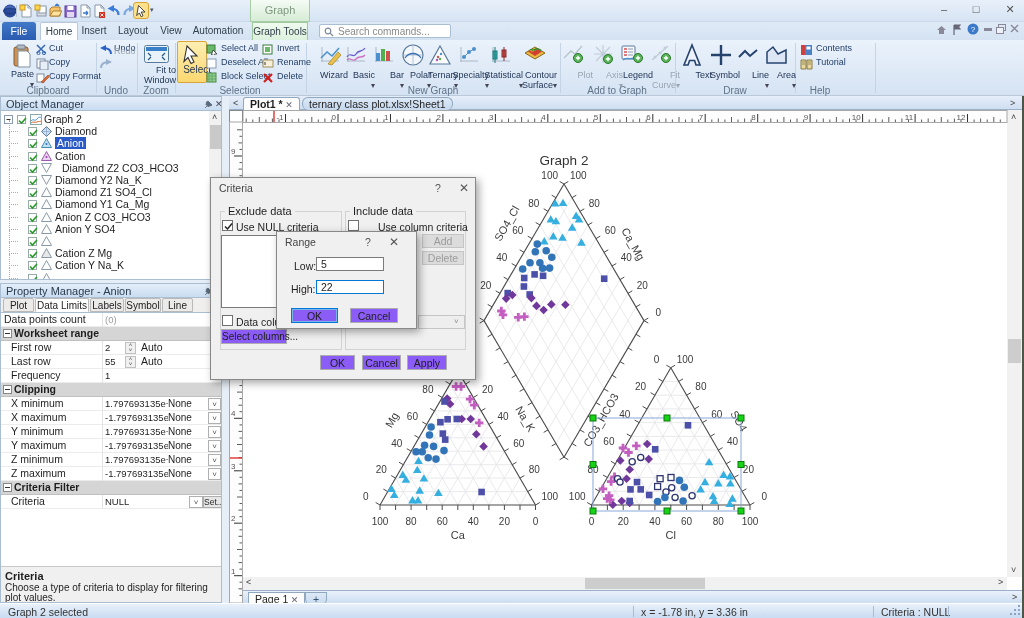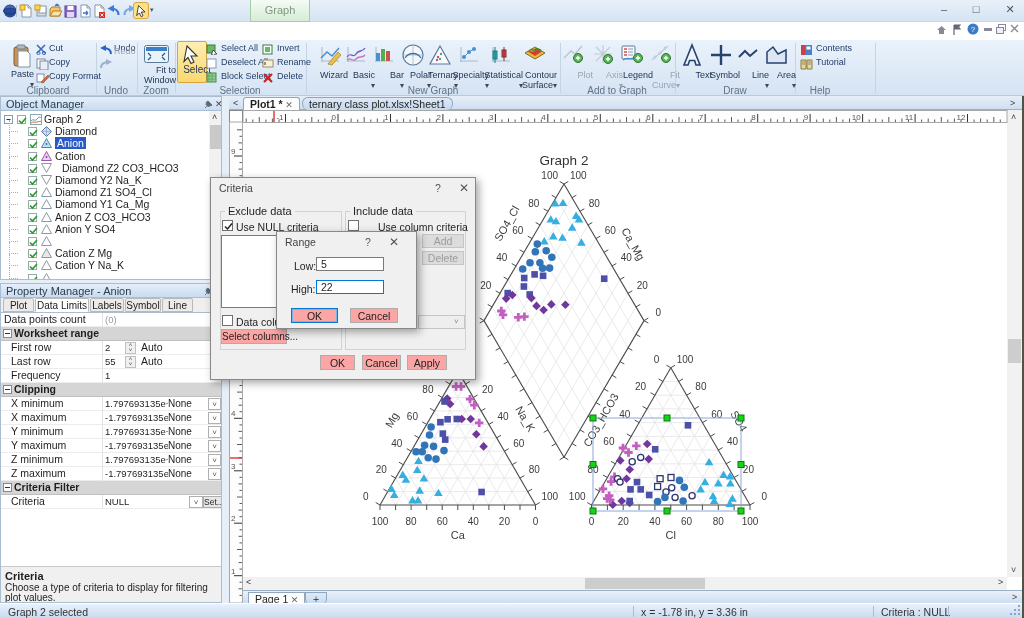--- a/index.html
+++ b/index.html
@@ -73,21 +73,21 @@
 
 #statusbar{left:0;top:603px;width:1024px;height:15px;
  background:linear-gradient(#e9f1fb,#c8dbf0);border-top:1px solid #fff;font-size:10.5px;color:#333;}
 #statusbar .sep{position:absolute;top:2px;width:1px;height:11px;background:#a8bdd4;}
 
 .dlg{position:absolute;background:#f0f0f0;border:1px solid #888;
  box-shadow:3px 3px 8px rgba(0,0,0,0.35);font-size:10.5px;}
 .dlg .title{position:absolute;left:0;top:0;right:0;height:20px;background:#f0f0f0;color:#444;
  line-height:20px;padding-left:8px;}
 .dlg .tbtn{position:absolute;top:0;width:26px;height:20px;text-align:center;line-height:20px;color:#555;}
-.btn{position:absolute;background:#fca5a5;border:1px solid #adadad;font-size:10.5px;
+.btn{position:absolute;background:#8b5cf6;border:1px solid #adadad;font-size:10.5px;
  text-align:center;color:#1e1e1e;}
 .btn.dis{background:#dcdcdc;border-color:#c5c5c5;color:#9c9c9c;}
 .groupbox{position:absolute;border:1px solid #d2d2d2;}
 .grouplab{position:absolute;top:-7px;left:4px;background:#f0f0f0;padding:0 3px;font-size:11px;}
 .ckbox{position:absolute;width:11px;height:11px;background:#fff;border:1px solid #707070;}
 .input{position:absolute;background:#fff;border:1px solid #7a7a7a;font-size:10.5px;padding-left:4px;}
 </style></head>
 <body>
 <div id="app">
 <div id="titlebar" class="abs">
@@ -139,20 +139,33 @@
       <svg class="abs" style="left:133px;top:2px" width="16" height="17" viewBox="0 0 16 17">
         <rect x="0.5" y="0.5" width="15" height="16" rx="2.5" fill="#fce08a" stroke="#d9a43a"></rect>
         <path d="M5.5 3.5l6.5 6.5h-3.8l1.8 3.8-1.8.9-1.8-3.8-2.7 2.7z" fill="#fff" stroke="#333" stroke-width="0.9"></path>
       </svg>
       <div class="abs" style="left:150px;top:6px;font-size:7px;color:#556;">▾</div>
       <div id="apptitle">Grapher</div>
       <div id="ctxhdr">Graph</div>
       <div class="winbtn" style="left:930px;">–</div>
       <div class="winbtn" style="left:962px;">□</div>
       <div class="winbtn" style="left:996px;">✕</div>
+    </div>
+<div id="tabrow" class="abs">
+      <div class="rtab" id="tab-file">File</div>
+      <div class="rtab" id="tab-home">Home</div>
+      <div class="rtab" style="left:78px;width:32px;">Insert</div>
+      <div class="rtab" style="left:116px;width:34px;">Layout</div>
+      <div class="rtab" style="left:156px;width:30px;">View</div>
+      <div class="rtab" style="left:190px;width:56px;">Automation</div>
+      <div class="rtab" id="tab-gt" style="left:252px;width:56px;font-size:10px;">Graph Tools</div>
+      <div id="searchbox">Search commands...<svg class="abs" style="left:4px;top:2px" width="10" height="10" viewBox="0 0 10 10">
+          <circle cx="4" cy="4" r="2.8" fill="none" stroke="#7a8a9a" stroke-width="1.2"></circle>
+          <line x1="6.2" y1="6.2" x2="9" y2="9" stroke="#7a8a9a" stroke-width="1.2"></line>
+        </svg></div>
     </div>
 <div id="ribbon" class="abs">
       <div class="gdiv" style="left:96px;"></div>
       <div class="gdiv" style="left:137px;"></div>
       <div class="gdiv" style="left:175px;"></div>
       <div class="gdiv" style="left:306px;"></div>
       <div class="gdiv" style="left:560px;"></div>
       <div class="gdiv" style="left:675px;"></div>
       <div class="gdiv" style="left:795px;"></div>
       <div class="gdiv" style="left:875px;"></div>

